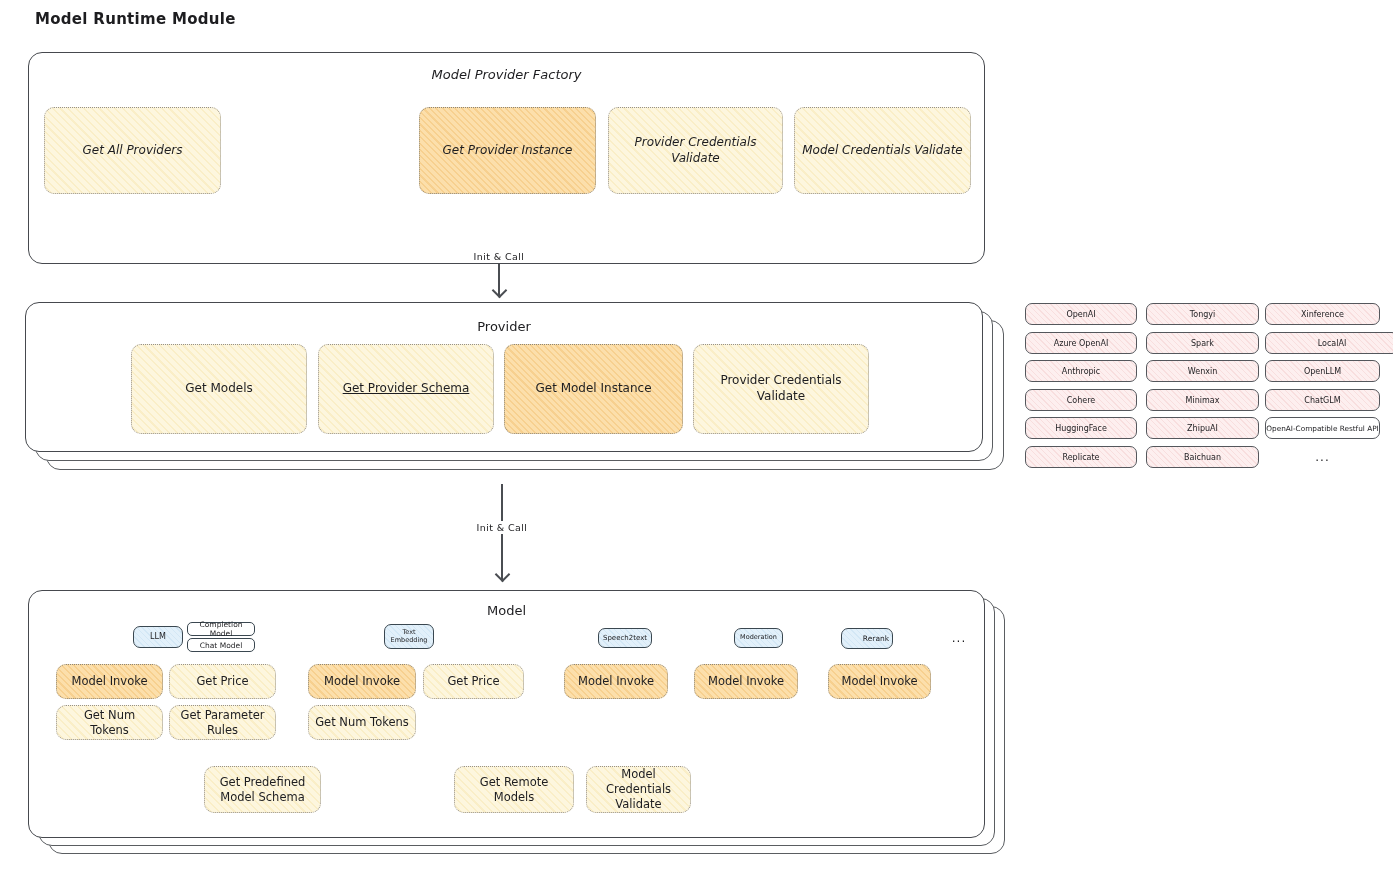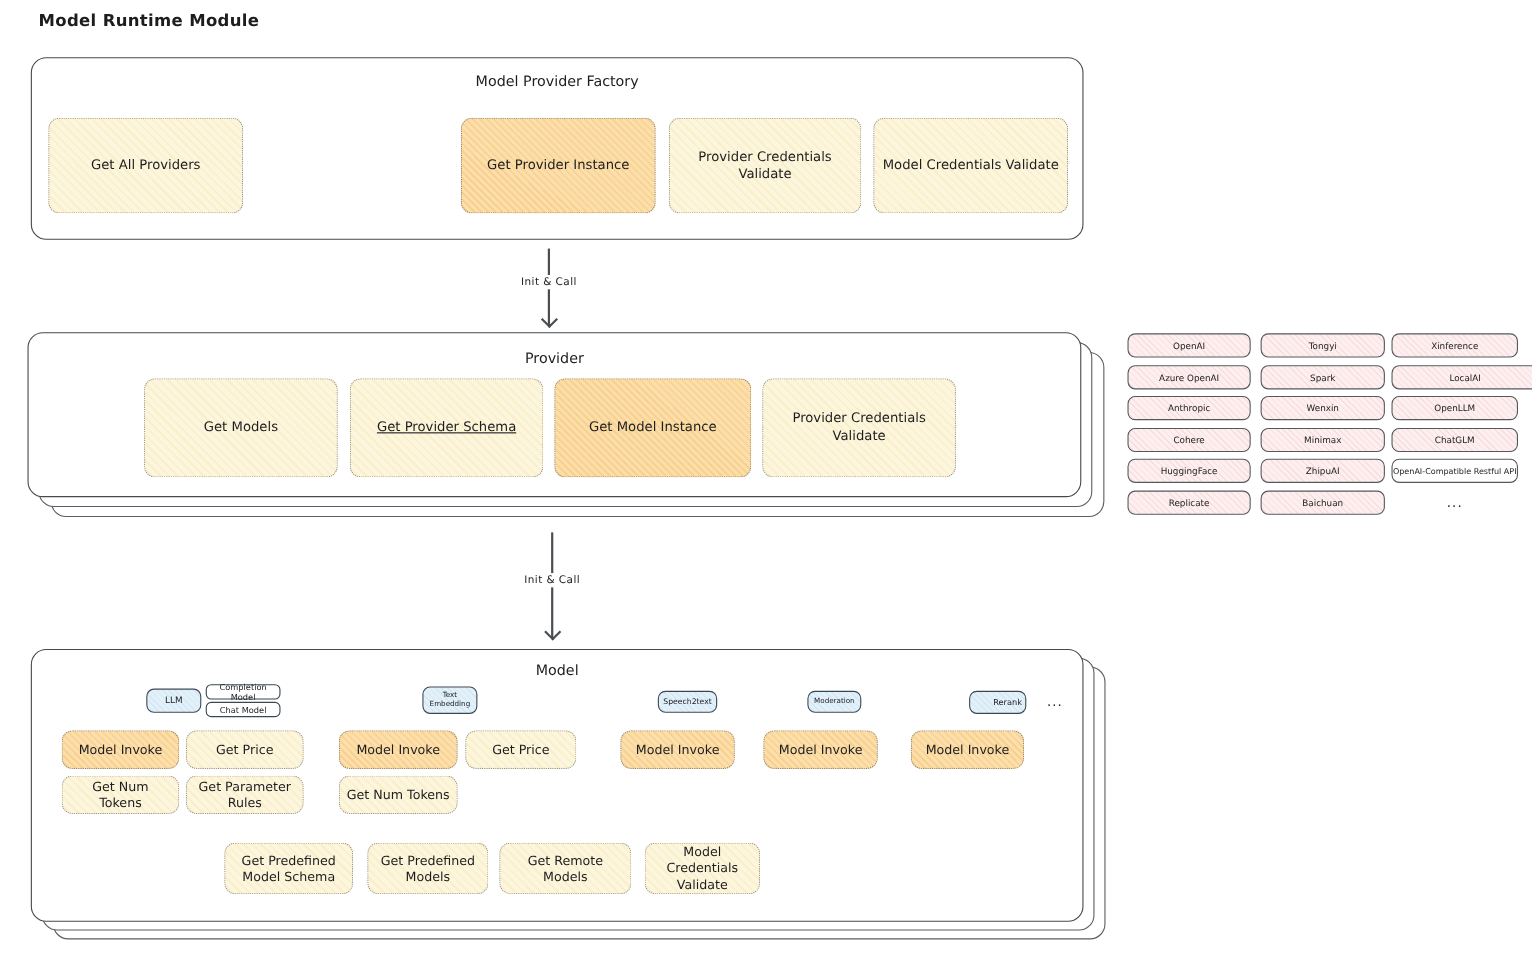--- a/index.html
+++ b/index.html
@@ -37,21 +37,21 @@
          background:repeating-linear-gradient(45deg,#e2f0fa 0px,#e2f0fa 3px,#d3e7f5 3px,#d3e7f5 4px); }
   .tab.white-tab { background:#fff; border-radius:5px; font-size:7.5px; }
 </style>
 </head>
 <body>
 
 <div class="canvas">
 
   <div class="page-title">Model Runtime Module</div>
 
-  <section class="big-box" style="left:28px;top:52px;width:957px;height:166px;">
+  <section class="big-box" style="left:28px;top:52px;width:957px;height:212px;font-style:italic;">
     <div class="box-title">Model Provider Factory</div>
     <div class="node" style="left:15px;top:54px;width:177px;height:87px;">Get All Providers</div>
     <div class="node hl" style="left:390px;top:54px;width:177px;height:87px;">Get Provider Instance</div>
     <div class="node" style="left:579px;top:54px;width:175px;height:87px;">Provider Credentials Validate</div>
     <div class="node" style="left:765px;top:54px;width:177px;height:87px;">Model Credentials Validate</div>
   </section>
 
   <div class="arrow" style="left:498px;top:226px;height:70px;"></div>
   <div class="arrow-label" style="left:499px;top:250px;">Init &amp; Call</div>
 
@@ -93,34 +93,33 @@
   <div class="stack-layer" style="left:38px;top:598px;width:957px;height:248px;"></div>
   <section class="big-box" style="left:28px;top:590px;width:957px;height:248px;">
     <div class="box-title" style="top:12px;">Model</div>
 
     <div class="tab" style="left:104px;top:35px;width:50px;height:22px;">LLM</div>
     <div class="tab white-tab" style="left:158px;top:31px;width:68px;height:14px;">Completion Model</div>
     <div class="tab white-tab" style="left:158px;top:47px;width:68px;height:14px;">Chat Model</div>
     <div class="tab" style="left:355px;top:33px;width:50px;height:25px;font-size:6.5px;padding:0 6px;">Text Embedding</div>
     <div class="tab" style="left:569px;top:37px;width:54px;height:20px;font-size:7px;">Speech2text</div>
     <div class="tab" style="left:705px;top:37px;width:49px;height:20px;font-size:6.5px;">Moderation</div>
-    <div class="tab" style="left:852px;top:37px;width:52px;height:21px;font-size:7.5px;padding-left:18px;">Rerank</div>
+    <div class="tab" style="left:812px;top:37px;width:52px;height:21px;font-size:7.5px;padding-left:18px;">Rerank</div>
     <div class="more-label" style="left:920px;top:40px;width:20px;">...</div>
 
     <div class="node model-node hl" style="left:27px;top:73px;width:107px;height:35px;">Model Invoke</div>
     <div class="node model-node" style="left:140px;top:73px;width:107px;height:35px;">Get Price</div>
     <div class="node model-node hl" style="left:279px;top:73px;width:108px;height:35px;">Model Invoke</div>
     <div class="node model-node" style="left:394px;top:73px;width:101px;height:35px;">Get Price</div>
     <div class="node model-node hl" style="left:535px;top:73px;width:104px;height:35px;">Model Invoke</div>
     <div class="node model-node hl" style="left:665px;top:73px;width:104px;height:35px;">Model Invoke</div>
     <div class="node model-node hl" style="left:799px;top:73px;width:103px;height:35px;">Model Invoke</div>
 
     <div class="node model-node" style="left:27px;top:114px;width:107px;height:35px;">Get Num Tokens</div>
     <div class="node model-node" style="left:140px;top:114px;width:107px;height:35px;">Get Parameter Rules</div>
     <div class="node model-node" style="left:279px;top:114px;width:108px;height:35px;">Get Num Tokens</div>
 
     <div class="node model-node" style="left:175px;top:175px;width:117px;height:47px;">Get Predefined Model Schema</div>
-    <div class="node model-node" style="left:305px;top:175px;width:110px;height:47px;">Get Predefined Models</div>
     <div class="node model-node" style="left:425px;top:175px;width:120px;height:47px;">Get Remote Models</div>
     <div class="node model-node" style="left:557px;top:175px;width:105px;height:47px;">Model Credentials Validate</div>
   </section>
 
 </div>
 
 </body></html>

